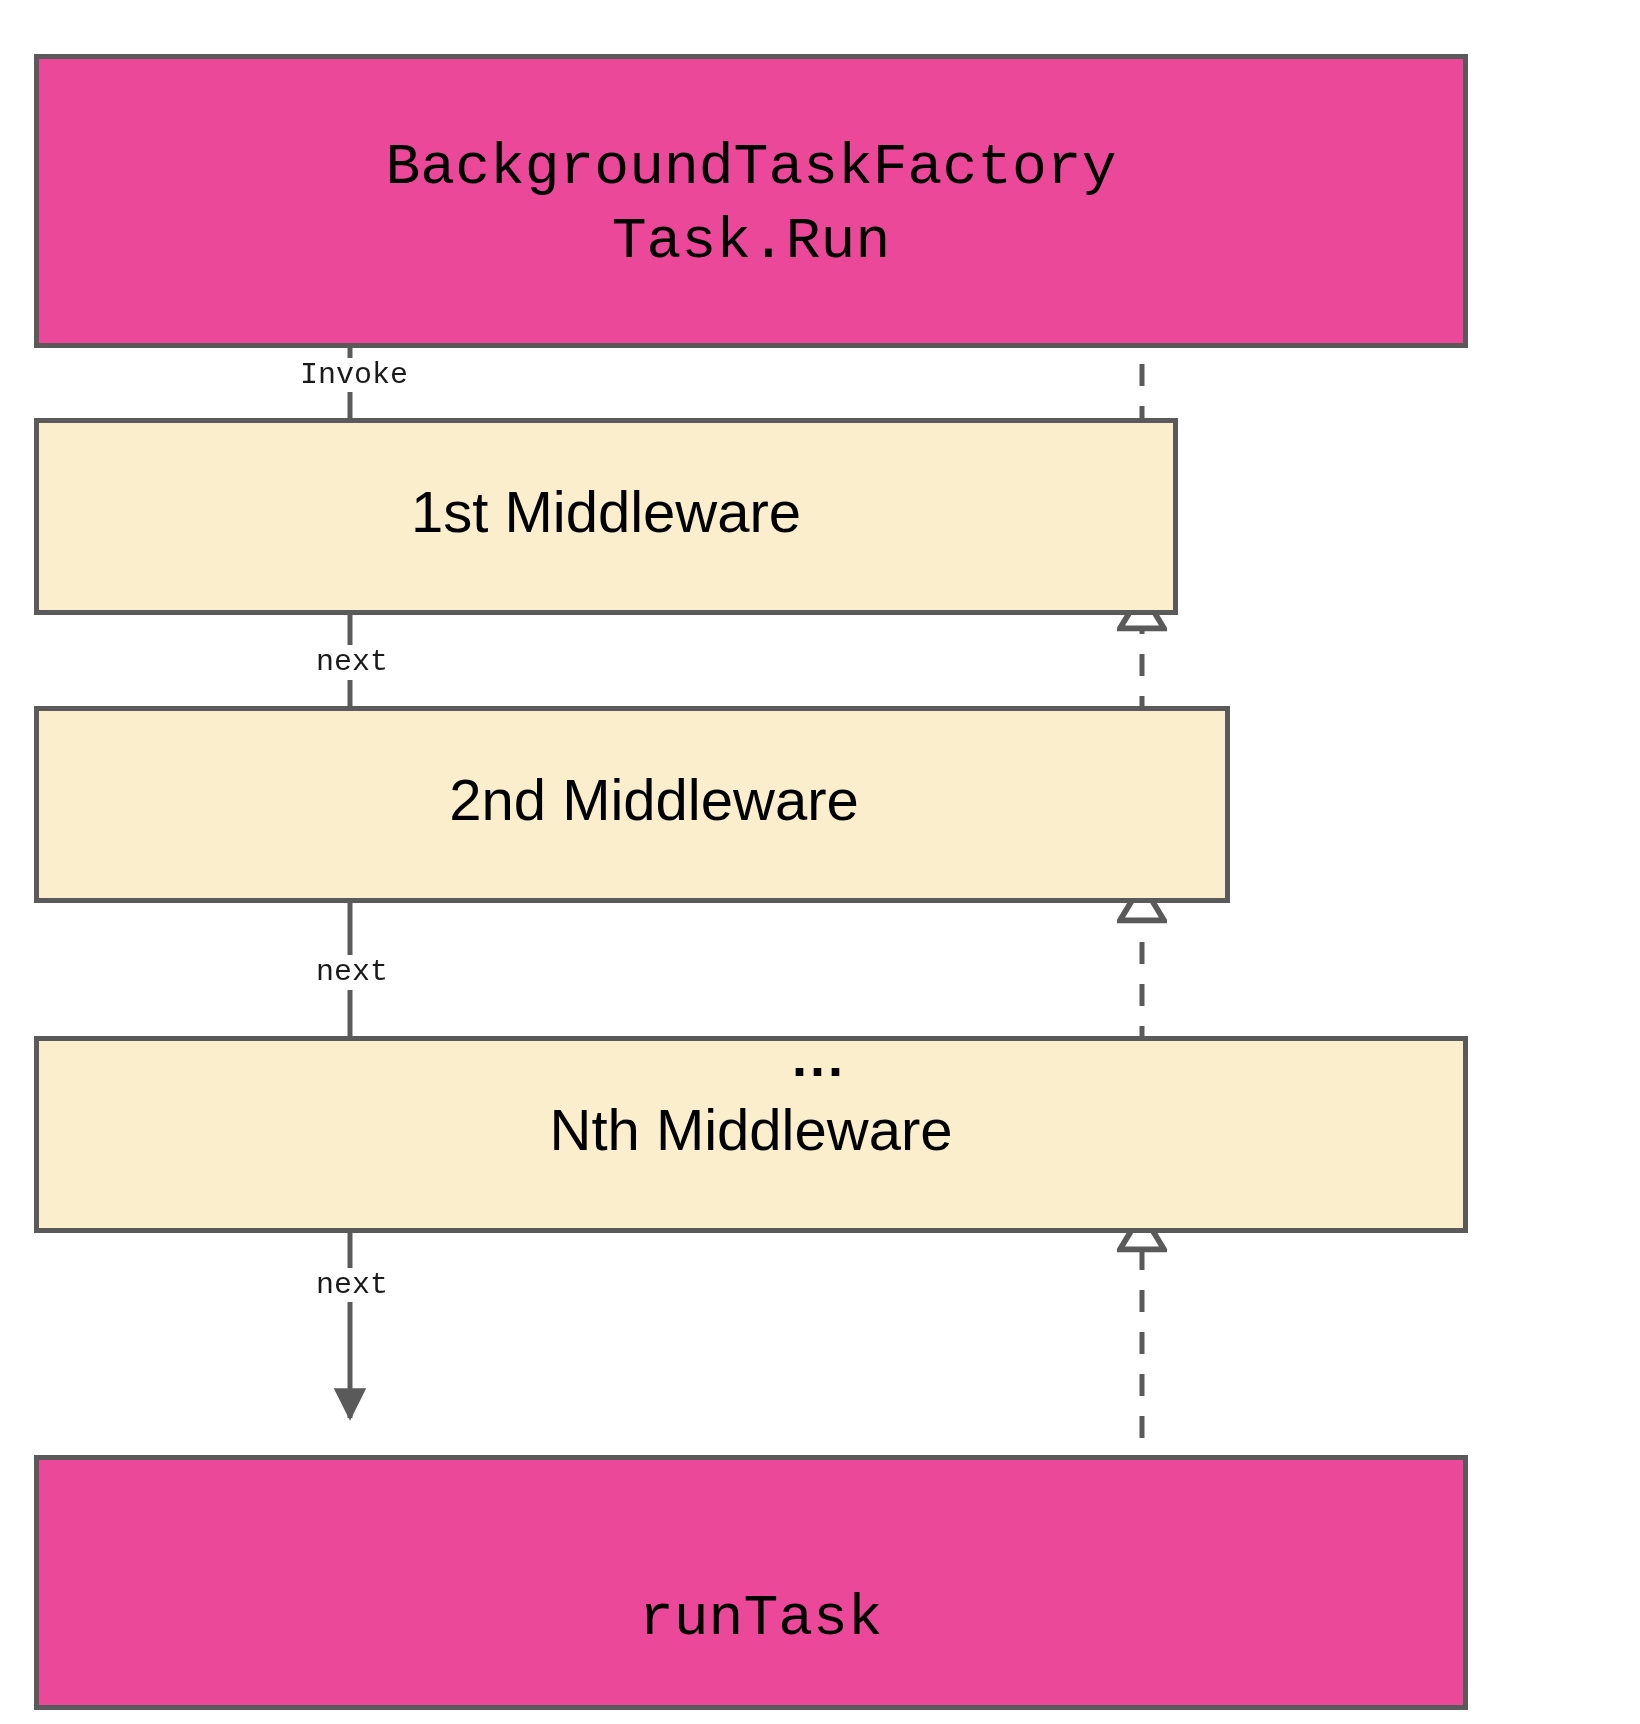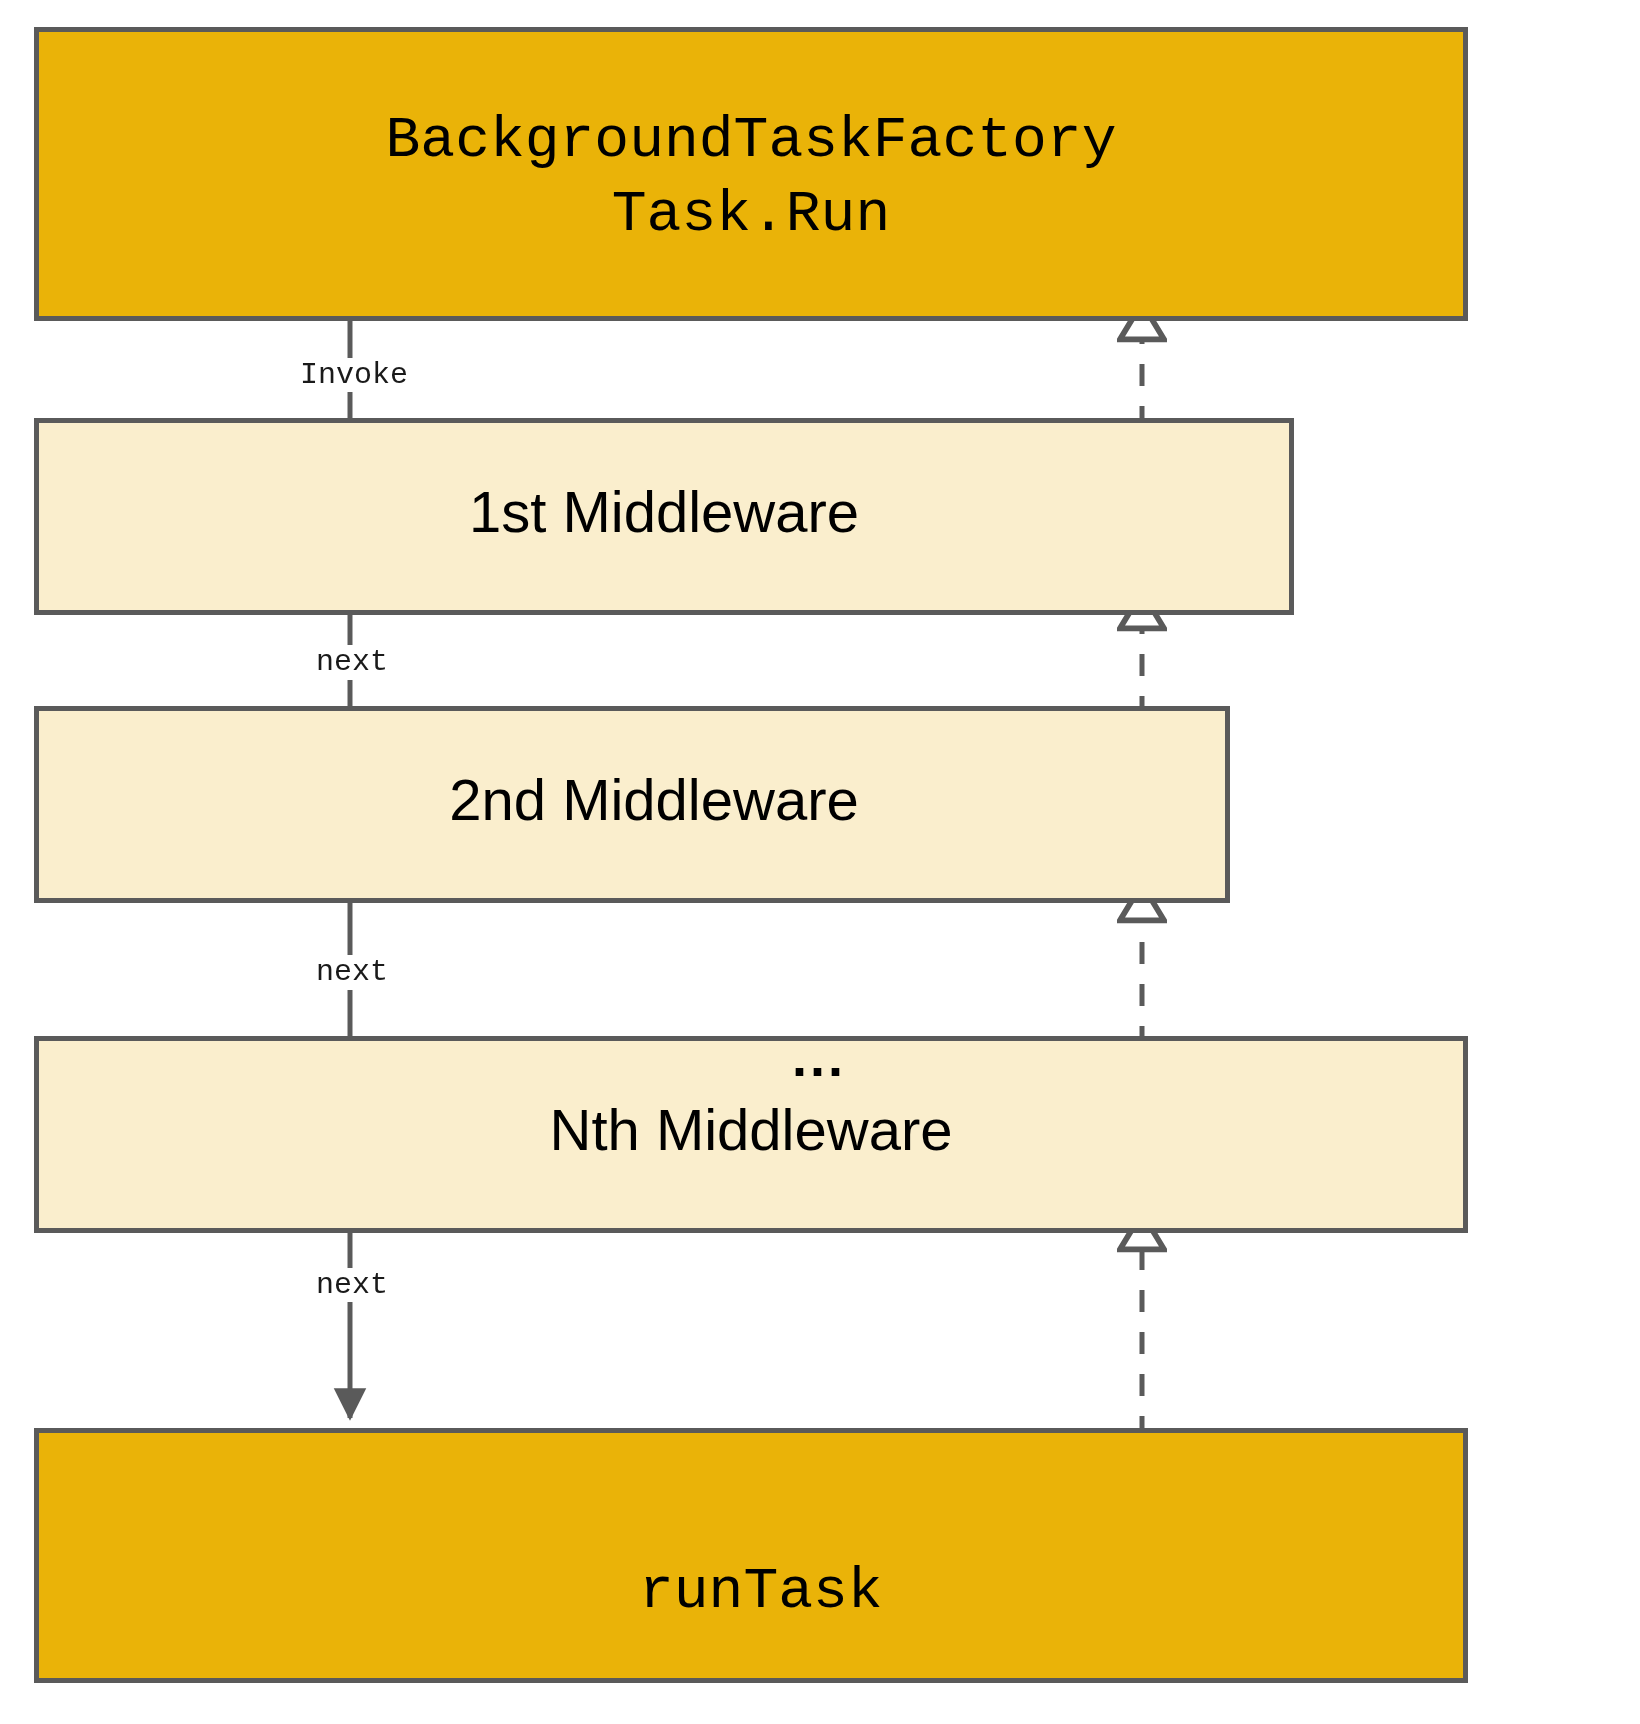--- a/index.html
+++ b/index.html
@@ -20,21 +20,22 @@
   }
   .node-box {
     position: absolute;
     box-sizing: border-box;
     border: 5px solid #5a5a5a;
     display: flex;
     align-items: flex-start;
     justify-content: center;
   }
   .node-box.gray {
-    background: #eab308;
+    background: #ec4899;
+    margin-top: 27px;
   }
   .node-box.cream {
     background: #faeecd;
   }
   .node-label-mono {
     font-family: "Liberation Mono", "DejaVu Sans Mono", monospace;
     color: #000000;
     text-align: center;
     line-height: 1.28;
     white-space: pre-line;
@@ -129,21 +130,21 @@
     <g>
       <line x1="912" y1="1578" x2="1140" y2="1578" stroke="#5a5a5a" stroke-width="5" stroke-dasharray="20 18" marker-end="url(#arrow-hollow)"></line>
     </g>
   </svg>
 
   <div class="node-box gray" style="left:34px; top:27px; width:1434px; height:294px; padding-top:72px;">
     <div class="node-label-mono" style="font-size:58px;">BackgroundTaskFactory
 Task.Run</div>
   </div>
 
-  <div class="node-box cream" style="left:34px; top:418px; width:1260px; height:197px; padding-top:57px; align-items:flex-start;">
+  <div class="node-box cream" style="left:34px; top:418px; width:1144px; height:197px; padding-top:57px; align-items:flex-start;">
     <div class="node-label-sans" style="font-size:58px;">1st Middleware</div>
   </div>
 
   <div class="node-box cream" style="left:34px; top:706px; width:1196px; height:197px; padding-top:57px;padding-left:44px;">
     <div class="node-label-sans" style="font-size:58px;">2nd Middleware</div>
   </div>
 
   <div class="node-box gray" style="left:34px; top:1428px; width:1434px; height:255px; padding-top:0;">
     <div class="node-label-mono" style="font-size:58px; position:absolute; left:600px; top:122px;">runTask</div>
   </div>

